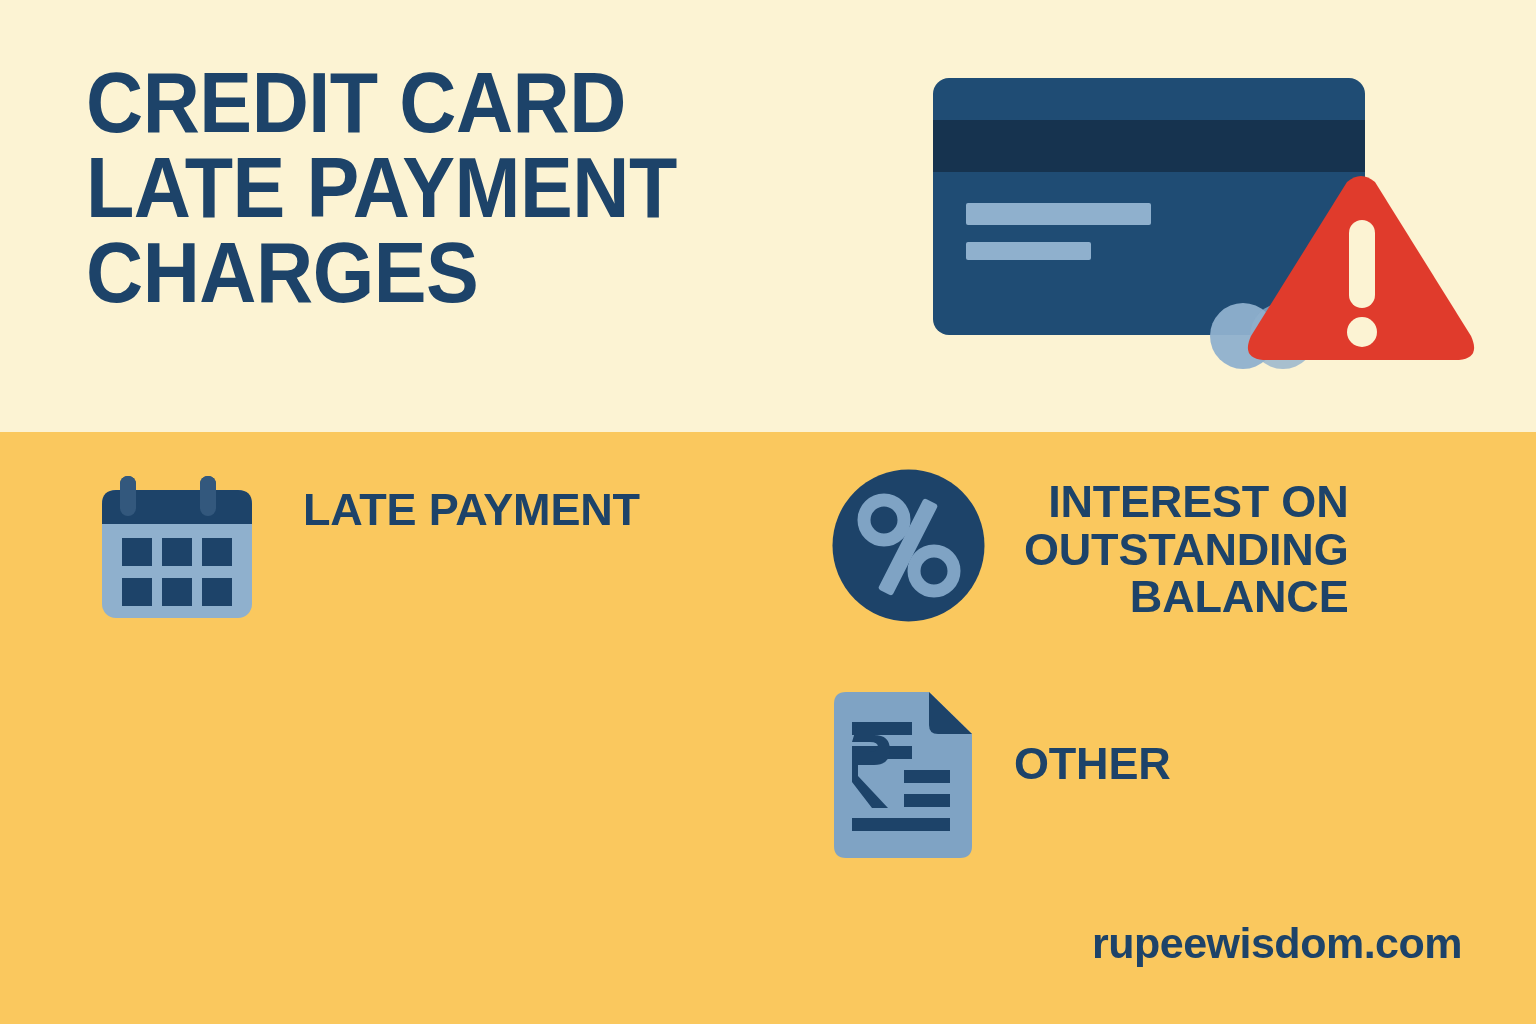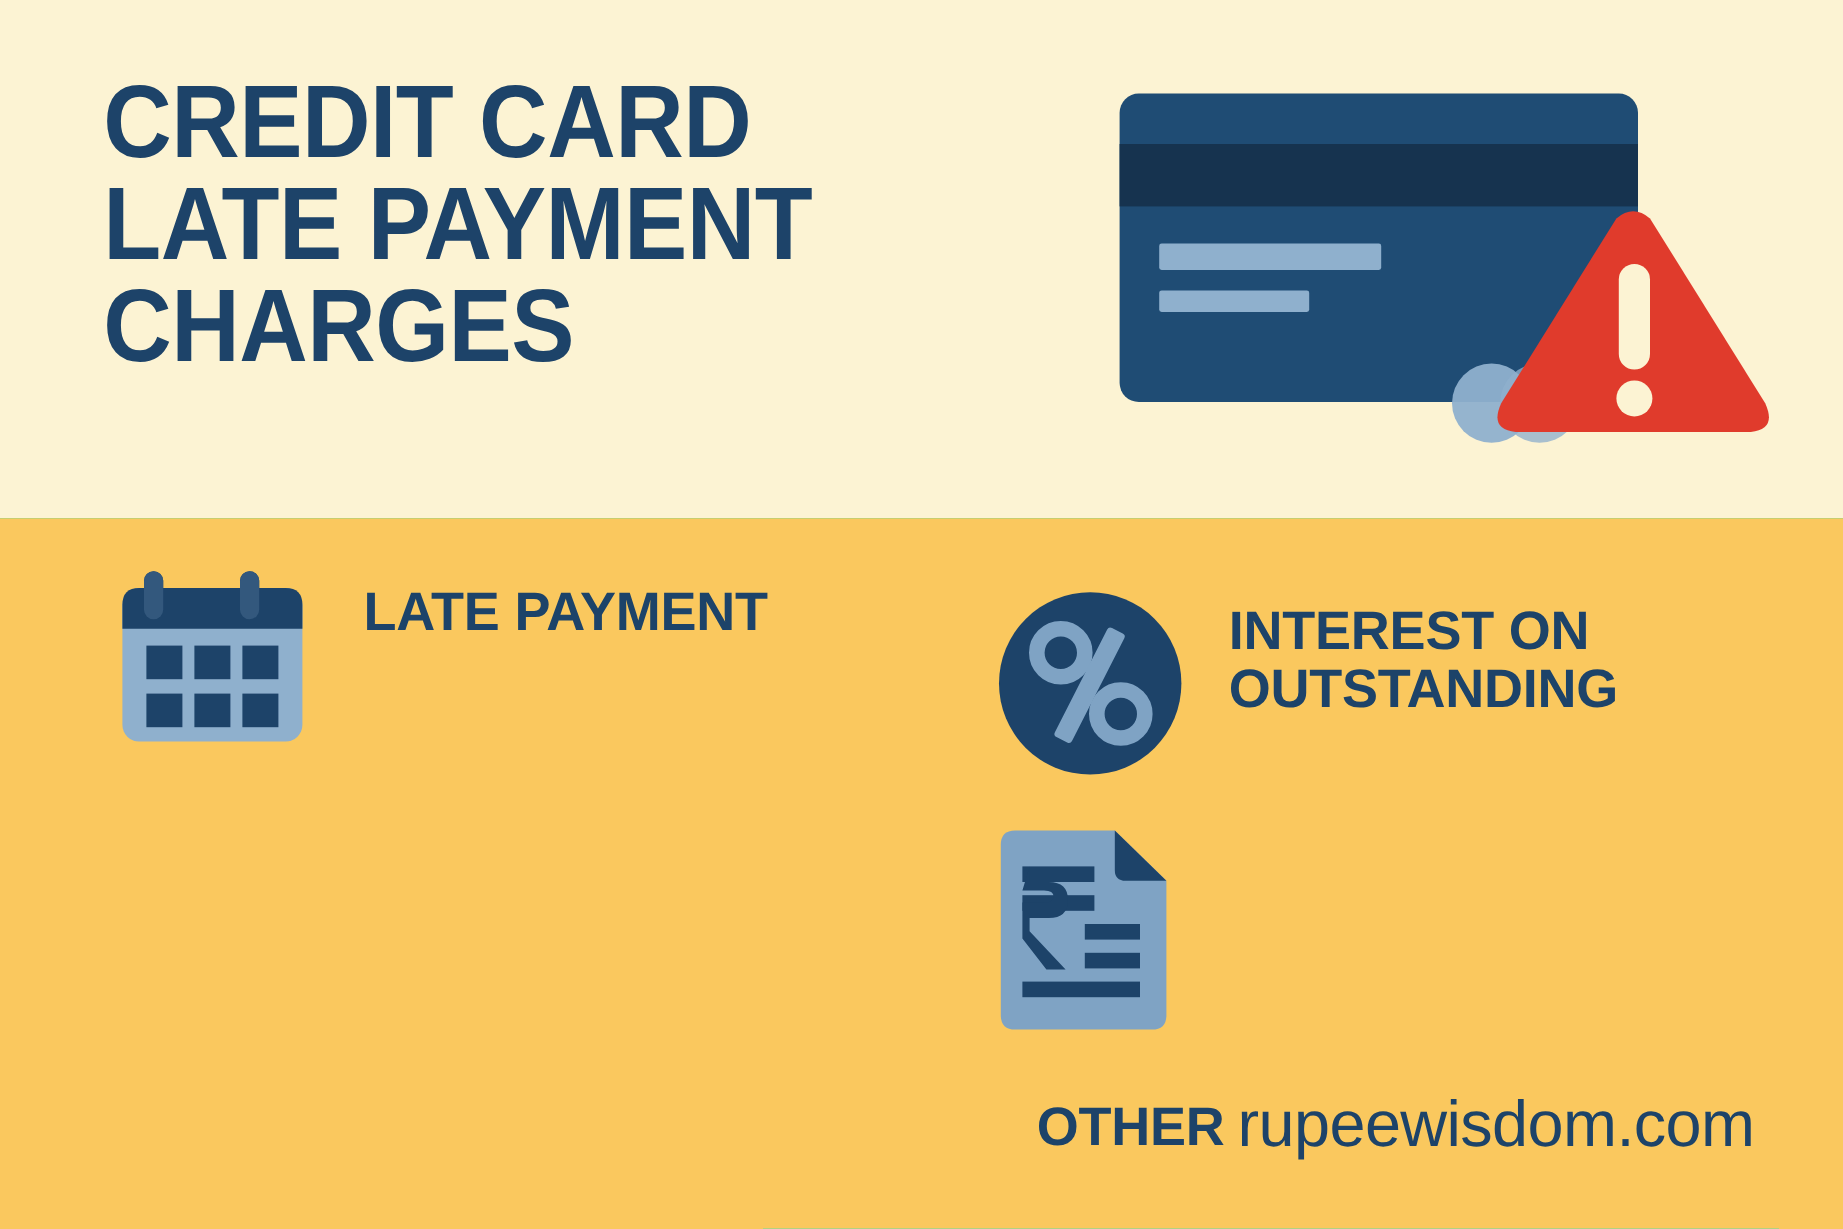--- a/index.html
+++ b/index.html
@@ -107,23 +107,23 @@
     color: #1D4369;
     font-size: 45px;
     font-weight: bold;
     line-height: 1.06;
     text-transform: uppercase;
     letter-spacing: -0.2px;
   }
   .item-label .lline { display: block; white-space: nowrap; }
 
   #item-late-fees   { left: 100px; top: 470px; }
-  #item-interest    { left: 831px; top: 492px; }
+  #item-interest    { left: 831px; top: 468px; text-align: right; }
   #item-credit      { left: 98px;  top: 690px; }
-  #item-other       { left: 826px; top: 690px; flex-direction: column; }
+  #item-other       { left: 826px; top: 690px; }
 
   #item-late-fees  .item-label { margin-left: 40px; margin-top: 16px; }
   #item-interest   .item-label { margin-left: 38px; margin-top: 10px; }
   #item-credit     .item-label { margin-left: 38px; margin-top: 42px; }
   #item-other      .item-label { margin-left: 38px; margin-top: 50px; }
 
   
   .ico-calendar { width: 163px; height: 150px; }
 
   
@@ -134,22 +134,22 @@
 
   
   .ico-doc { width: 150px; height: 170px; }
 
   
   .website {
     position: absolute;
     right: 74px;
     bottom: 56px;
     color: #1D4369;
-    font-size: 54px;
-    font-weight: normal;
+    font-size: 43px;
+    font-weight: bold;
     letter-spacing: -0.5px;
     white-space: nowrap;
     margin-top: 32px;
   }
 </style>
 </head>
 <body>
 
 <div id="infographic">
 
@@ -204,20 +204,21 @@
       <svg class="ico-percent" viewBox="0 0 155 155">
         <circle cx="77.5" cy="77.5" r="76" fill="#1D4369"></circle>
         <circle cx="53" cy="52" r="20" fill="none" stroke="#7FA3C4" stroke-width="13"></circle>
         <circle cx="103" cy="103" r="20" fill="none" stroke="#7FA3C4" stroke-width="13"></circle>
         <rect x="69" y="28" width="16" height="102" rx="3" fill="#7FA3C4" transform="rotate(27 77 79)"></rect>
       </svg>
     </div>
     <div class="item-label">
       <span class="lline">Interest On</span>
       <span class="lline">Outstanding</span>
+      <span class="lline">Balance</span>
     </div>
   </div>
 
 
   <div class="item" id="item-other">
     <div class="item-icon">
       <svg class="ico-doc" viewBox="0 0 150 170">
         <path d="M8 14 Q8 2 20 2 L103 2 L146 44 L146 156 Q146 168 134 168 L20 168 Q8 168 8 156 Z" fill="#7FA3C4"></path>
         <path d="M103 2 L146 44 L112 44 Q103 44 103 35 Z" fill="#1D4369"></path>
         <rect x="26" y="32" width="60" height="13" fill="#1D4369"></rect>

